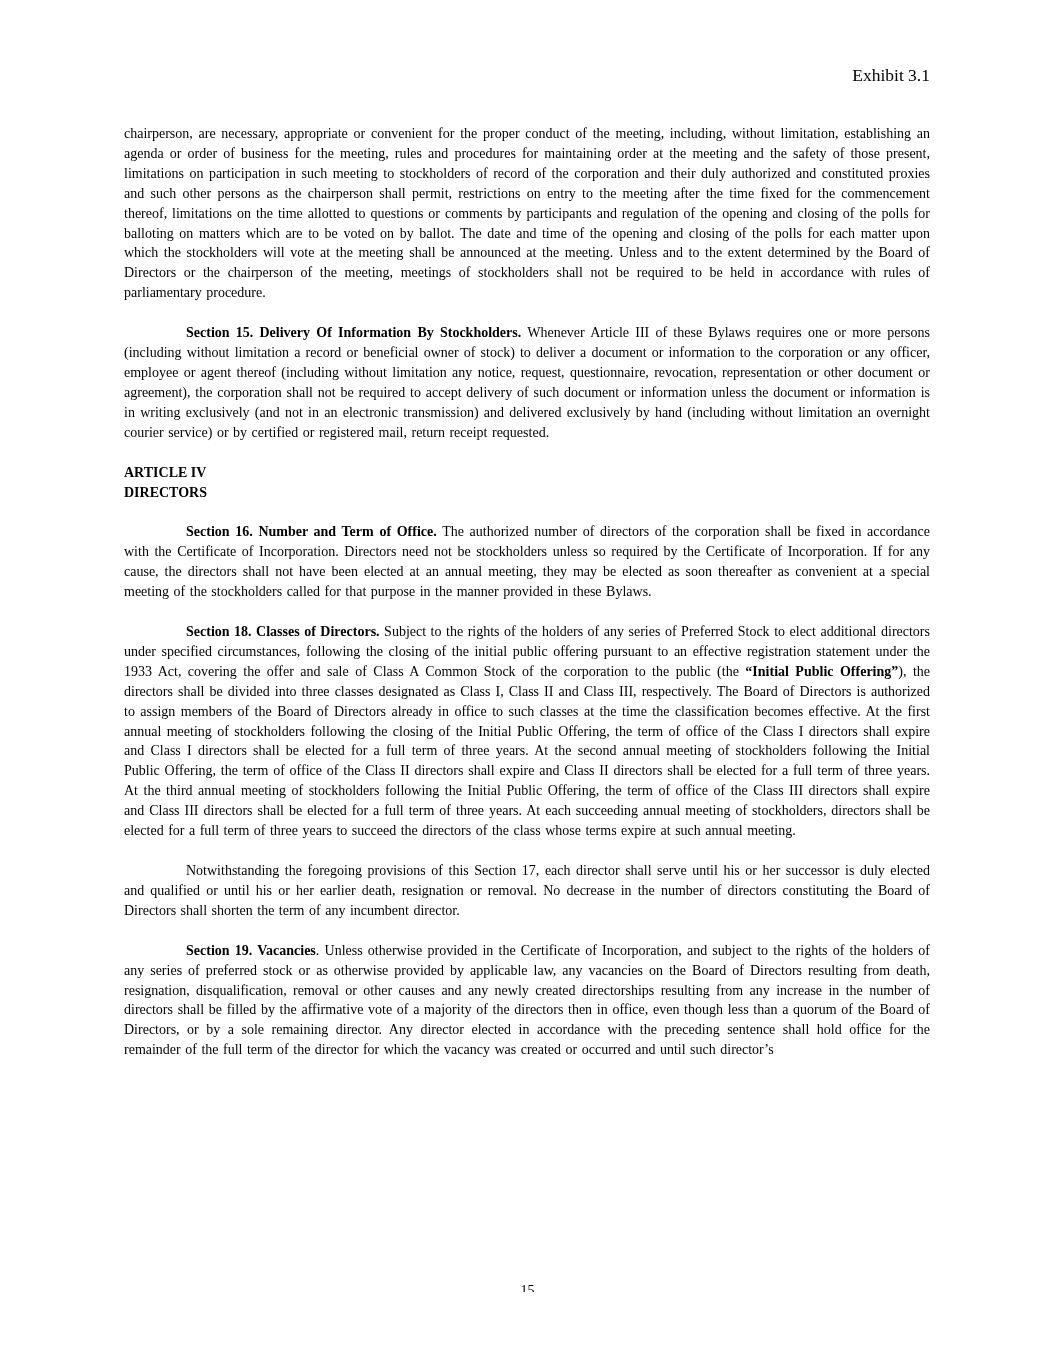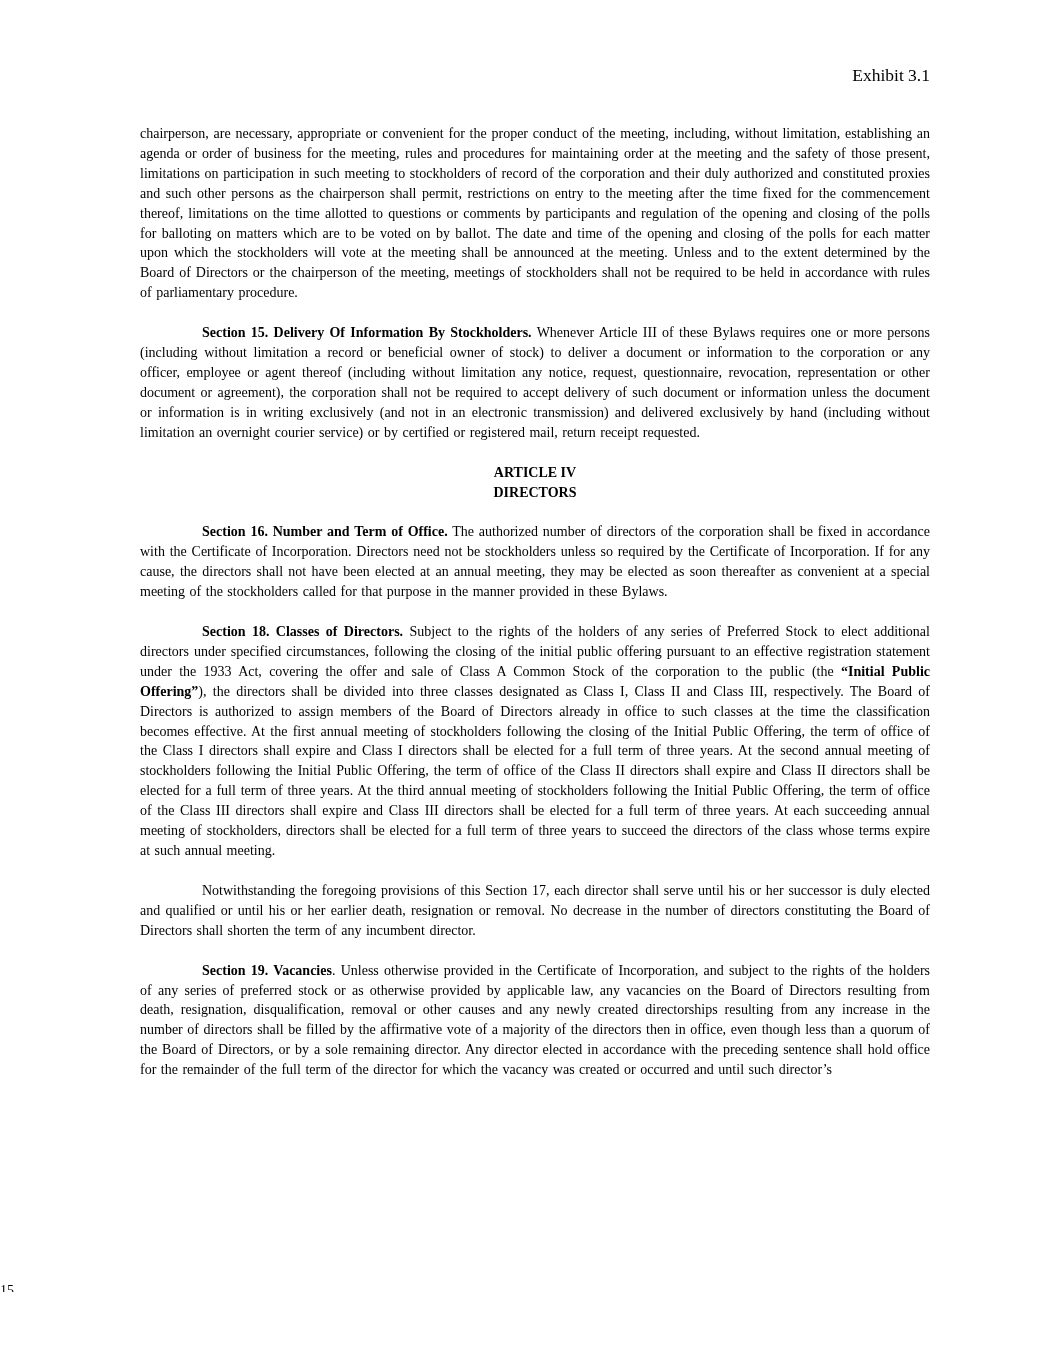--- a/index.html
+++ b/index.html
@@ -17,36 +17,37 @@
   }
   .exhibit {
     text-align: right;
     font-size: 17.5px;
     line-height: 24px;
     margin-bottom: 37px;
   }
   .doc-body p {
     text-align: justify;
     text-indent: 62px;
-    margin: 0 0 20px 16px;
+    margin: 0 0 20px 0;
     word-spacing: 1px;
   }
   .doc-body p.continuation { text-indent: 0; }
   .doc-body p.heading {
-    text-align: center;
+    text-align: left;
     text-indent: 0;
     font-weight: bold;
     white-space: pre-line;
     word-spacing: normal;
   }
   .page-number {
     position: absolute;
     top: 1281px;
     left: 0;
     width: 100%;
+    text-align: center;
     font-size: 14px;
   }
 </style>
 </head>
 <body>
 
 <div class="page">
   <div class="exhibit">Exhibit 3.1</div>
 
   <div class="doc-body">

